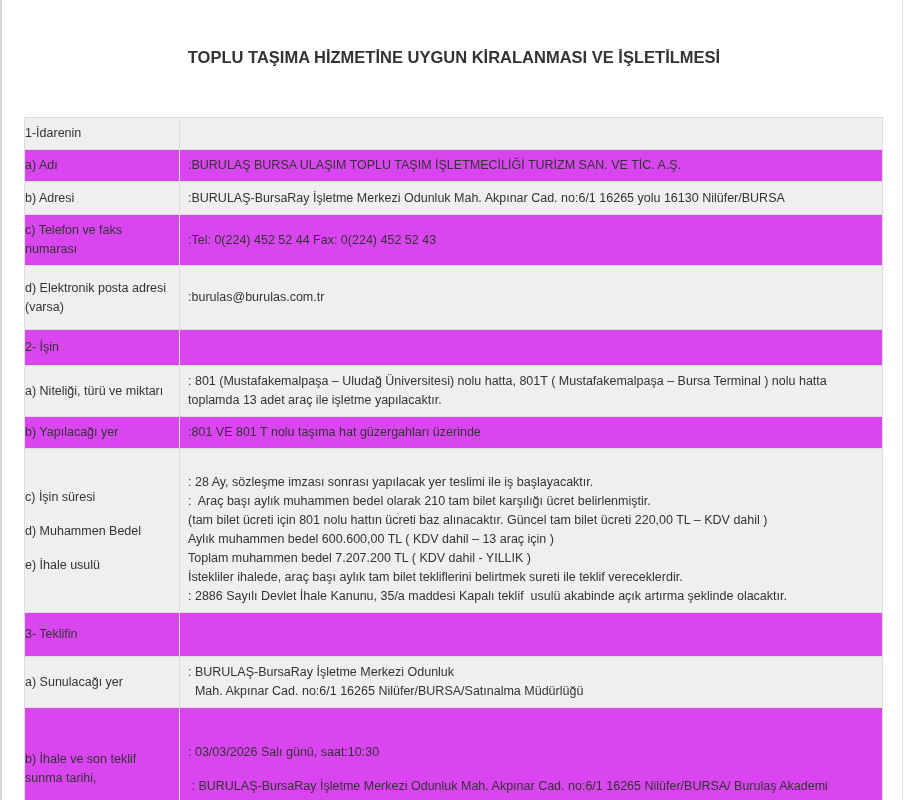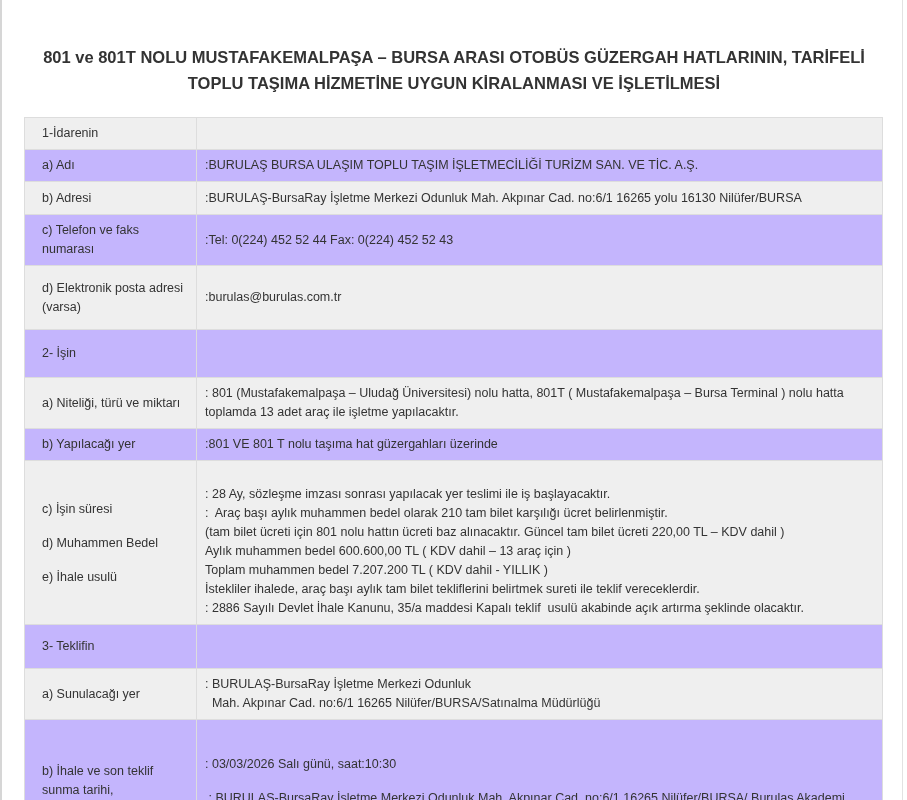--- a/index.html
+++ b/index.html
@@ -16,37 +16,36 @@
     }
     table.notice {
       position: absolute; left: 24px; top: 117px; width: 859px;
       border-collapse: collapse; table-layout: fixed;
       font-size: 12.5px; line-height: 19px;
     }
     table.notice td {
       border: 1px solid #dddddd; padding: 6px 8px; vertical-align: middle;
       color: #333333;
     }
-    table.notice td.label { width: 146px; padding-left: 17px; }
+    table.notice td.label { width: 146px; padding-left: 0; }
     table.notice td.value { padding-left: 8px; }
     tr.gray td { background: #efefef; }
-    tr.white td { background: #c4b5fd; }
+    tr.white td { background: #d946ef; }
     .top td { vertical-align: top; }
     .line { display: block; white-space: pre; }
     .multi-label span { display: block; }
     .gap { height: 15px; }
   </style>
 </head>
 <body>
 
 <div class="frame-left"></div>
 <div class="frame-right"></div>
 
 <div class="title">
-  <div>801 ve 801T NOLU MUSTAFAKEMALPAŞA – BURSA ARASI OTOBÜS GÜZERGAH HATLARININ, TARİFELİ</div>
   <div>TOPLU TAŞIMA HİZMETİNE UYGUN KİRALANMASI VE İŞLETİLMESİ</div>
 </div>
 
 <table class="notice">
   <tbody>
       <tr class="gray" style="height:32px">
     <td class="label">1-İdarenin</td>
     <td class="value"></td>
   </tr>
   <tr class="white" style="height:32px">
@@ -60,21 +59,21 @@
   <tr class="white" style="height:51px">
     <td class="label">c) Telefon ve faks numarası</td>
     <td class="value">:Tel: 0(224) 452 52 44 Fax: 0(224) 452 52 43</td>
   </tr>
   <tr class="gray" style="height:64px">
     <td class="label">d) Elektronik posta adresi (varsa)</td>
     <td class="value">
       <span>:burulas@burulas.com.tr</span>
     </td>
   </tr>
-  <tr class="white" style="height:48px">
+  <tr class="white" style="height:36px">
     <td class="label">2- İşin</td>
     <td class="value"></td>
   </tr>
   <tr class="gray" style="height:51px">
     <td class="label">a) Niteliği, türü ve miktarı</td>
     <td class="value">
       <span class="line">: 801 (Mustafakemalpaşa – Uludağ Üniversitesi) nolu hatta, 801T ( Mustafakemalpaşa – Bursa Terminal ) nolu hatta</span>
       <span class="line">toplamda 13 adet araç ile işletme yapılacaktır.</span>
     </td>
   </tr>

